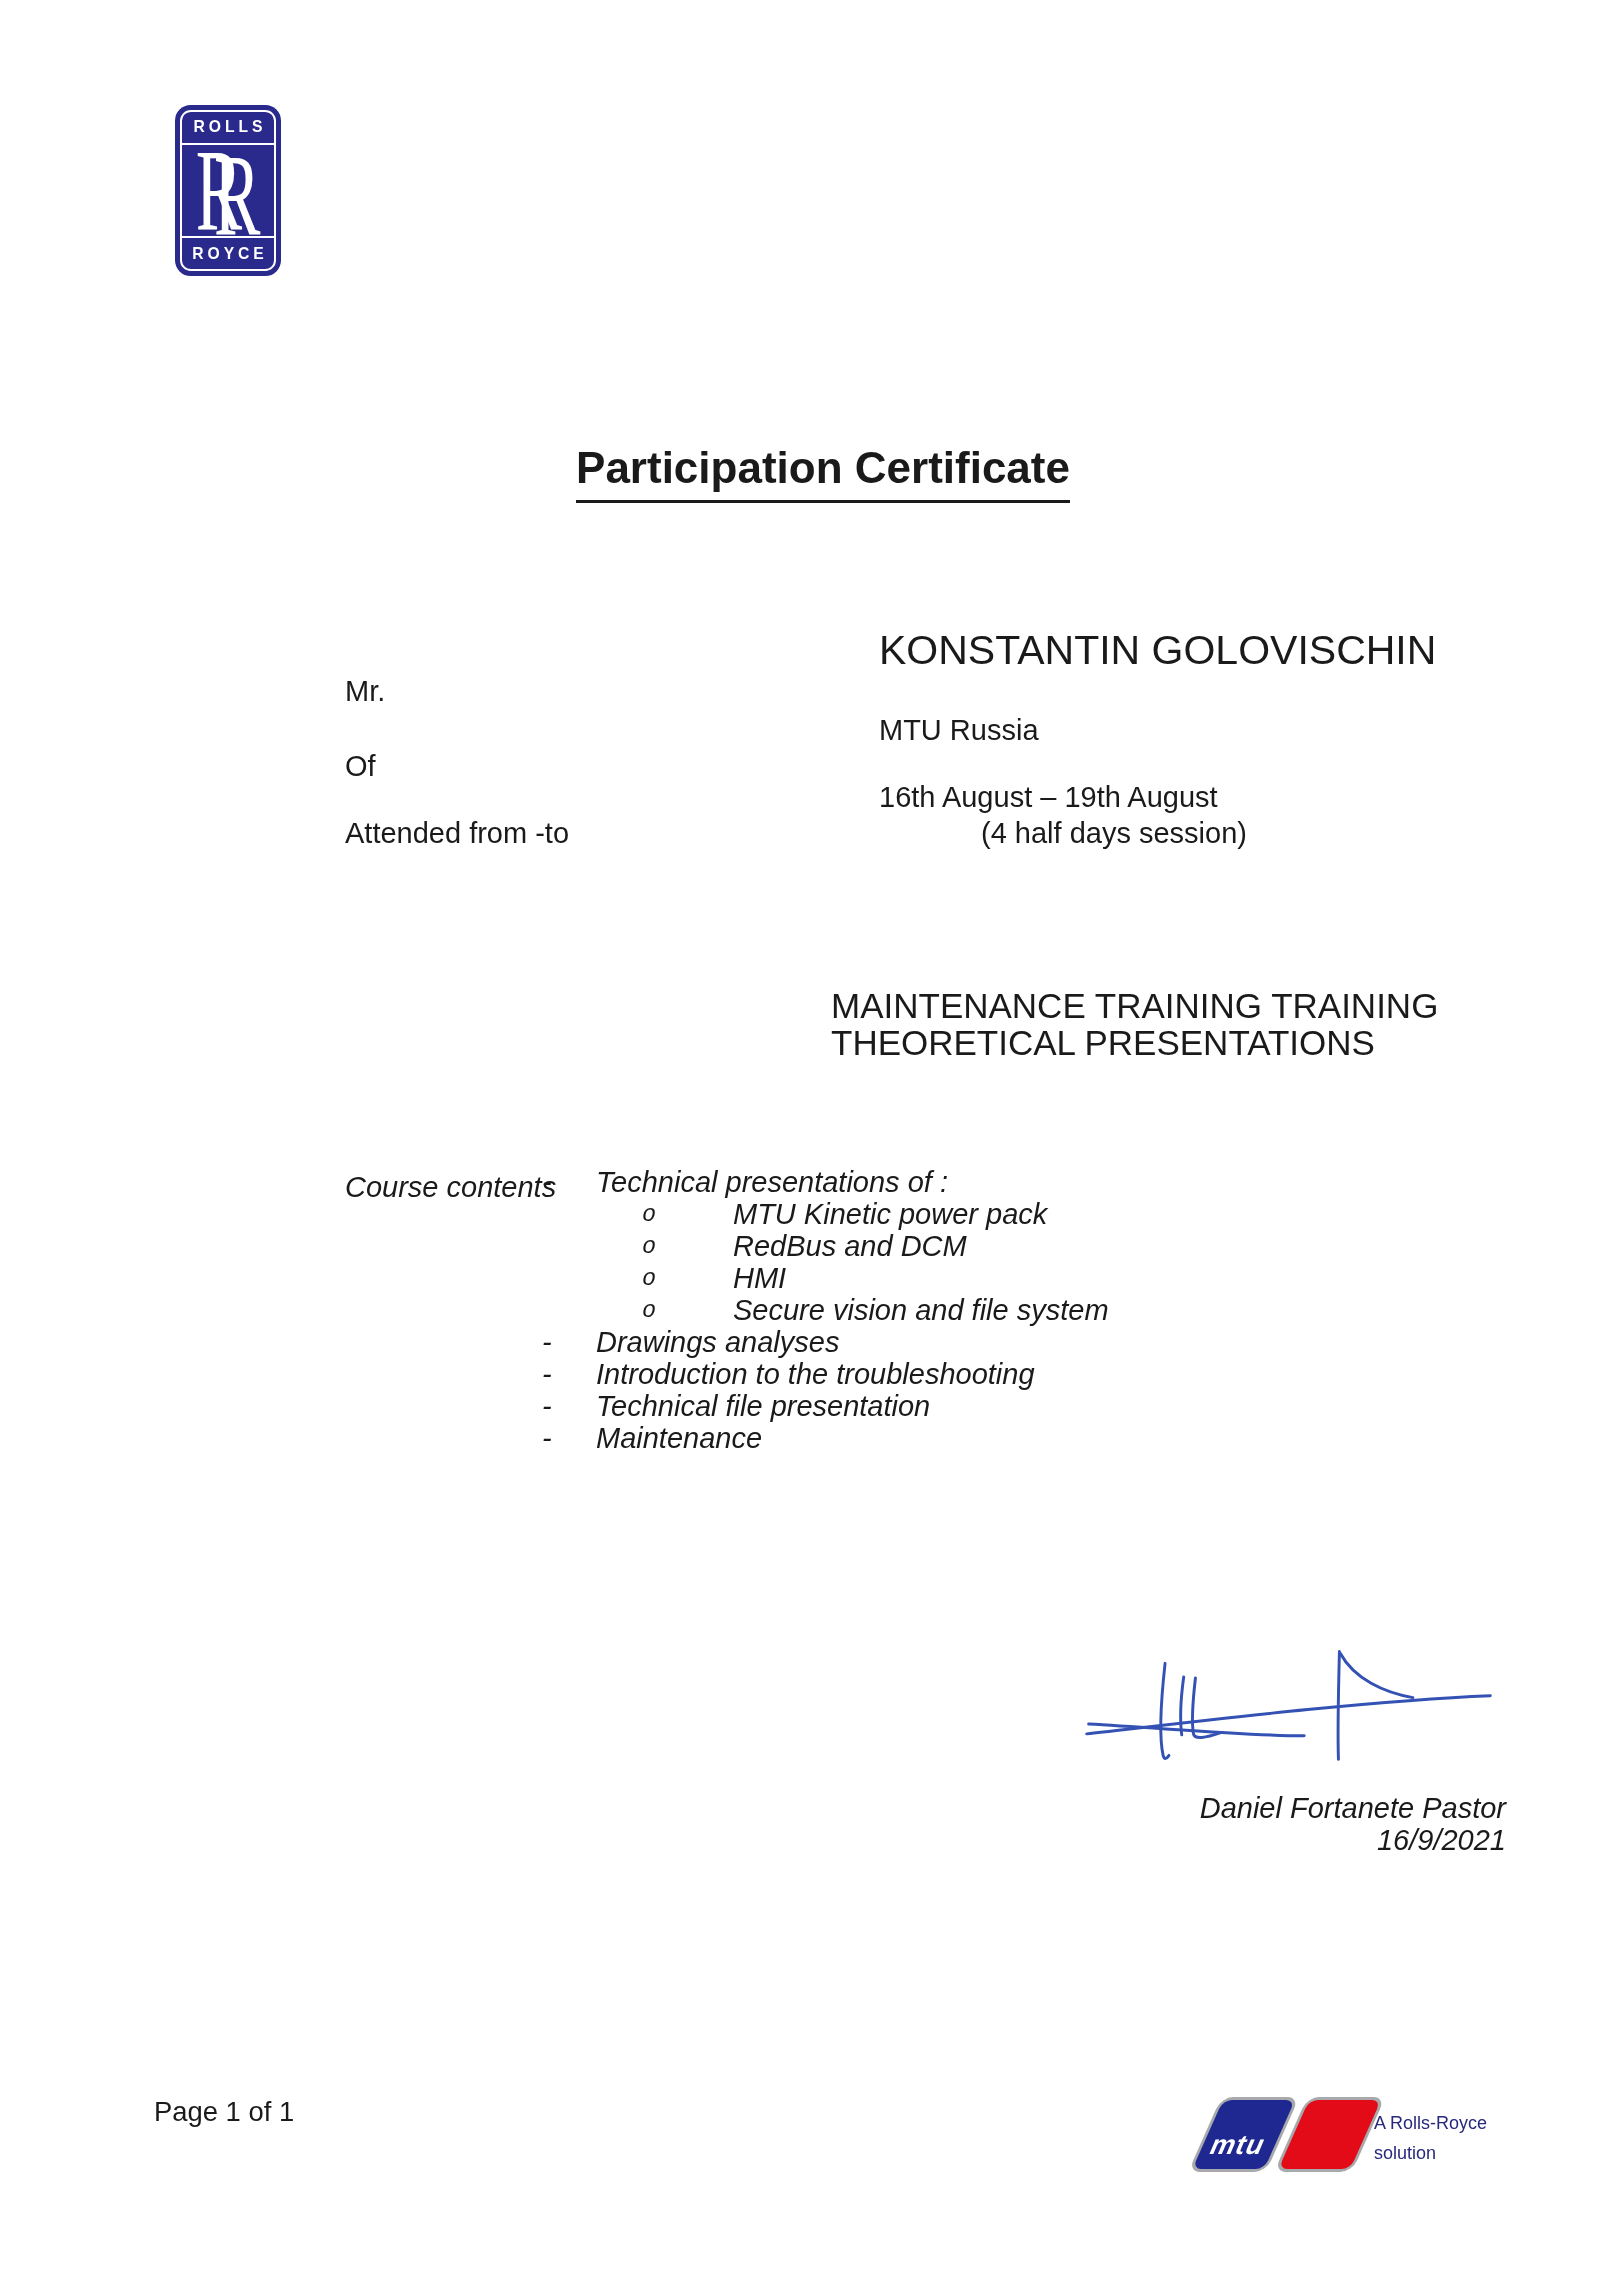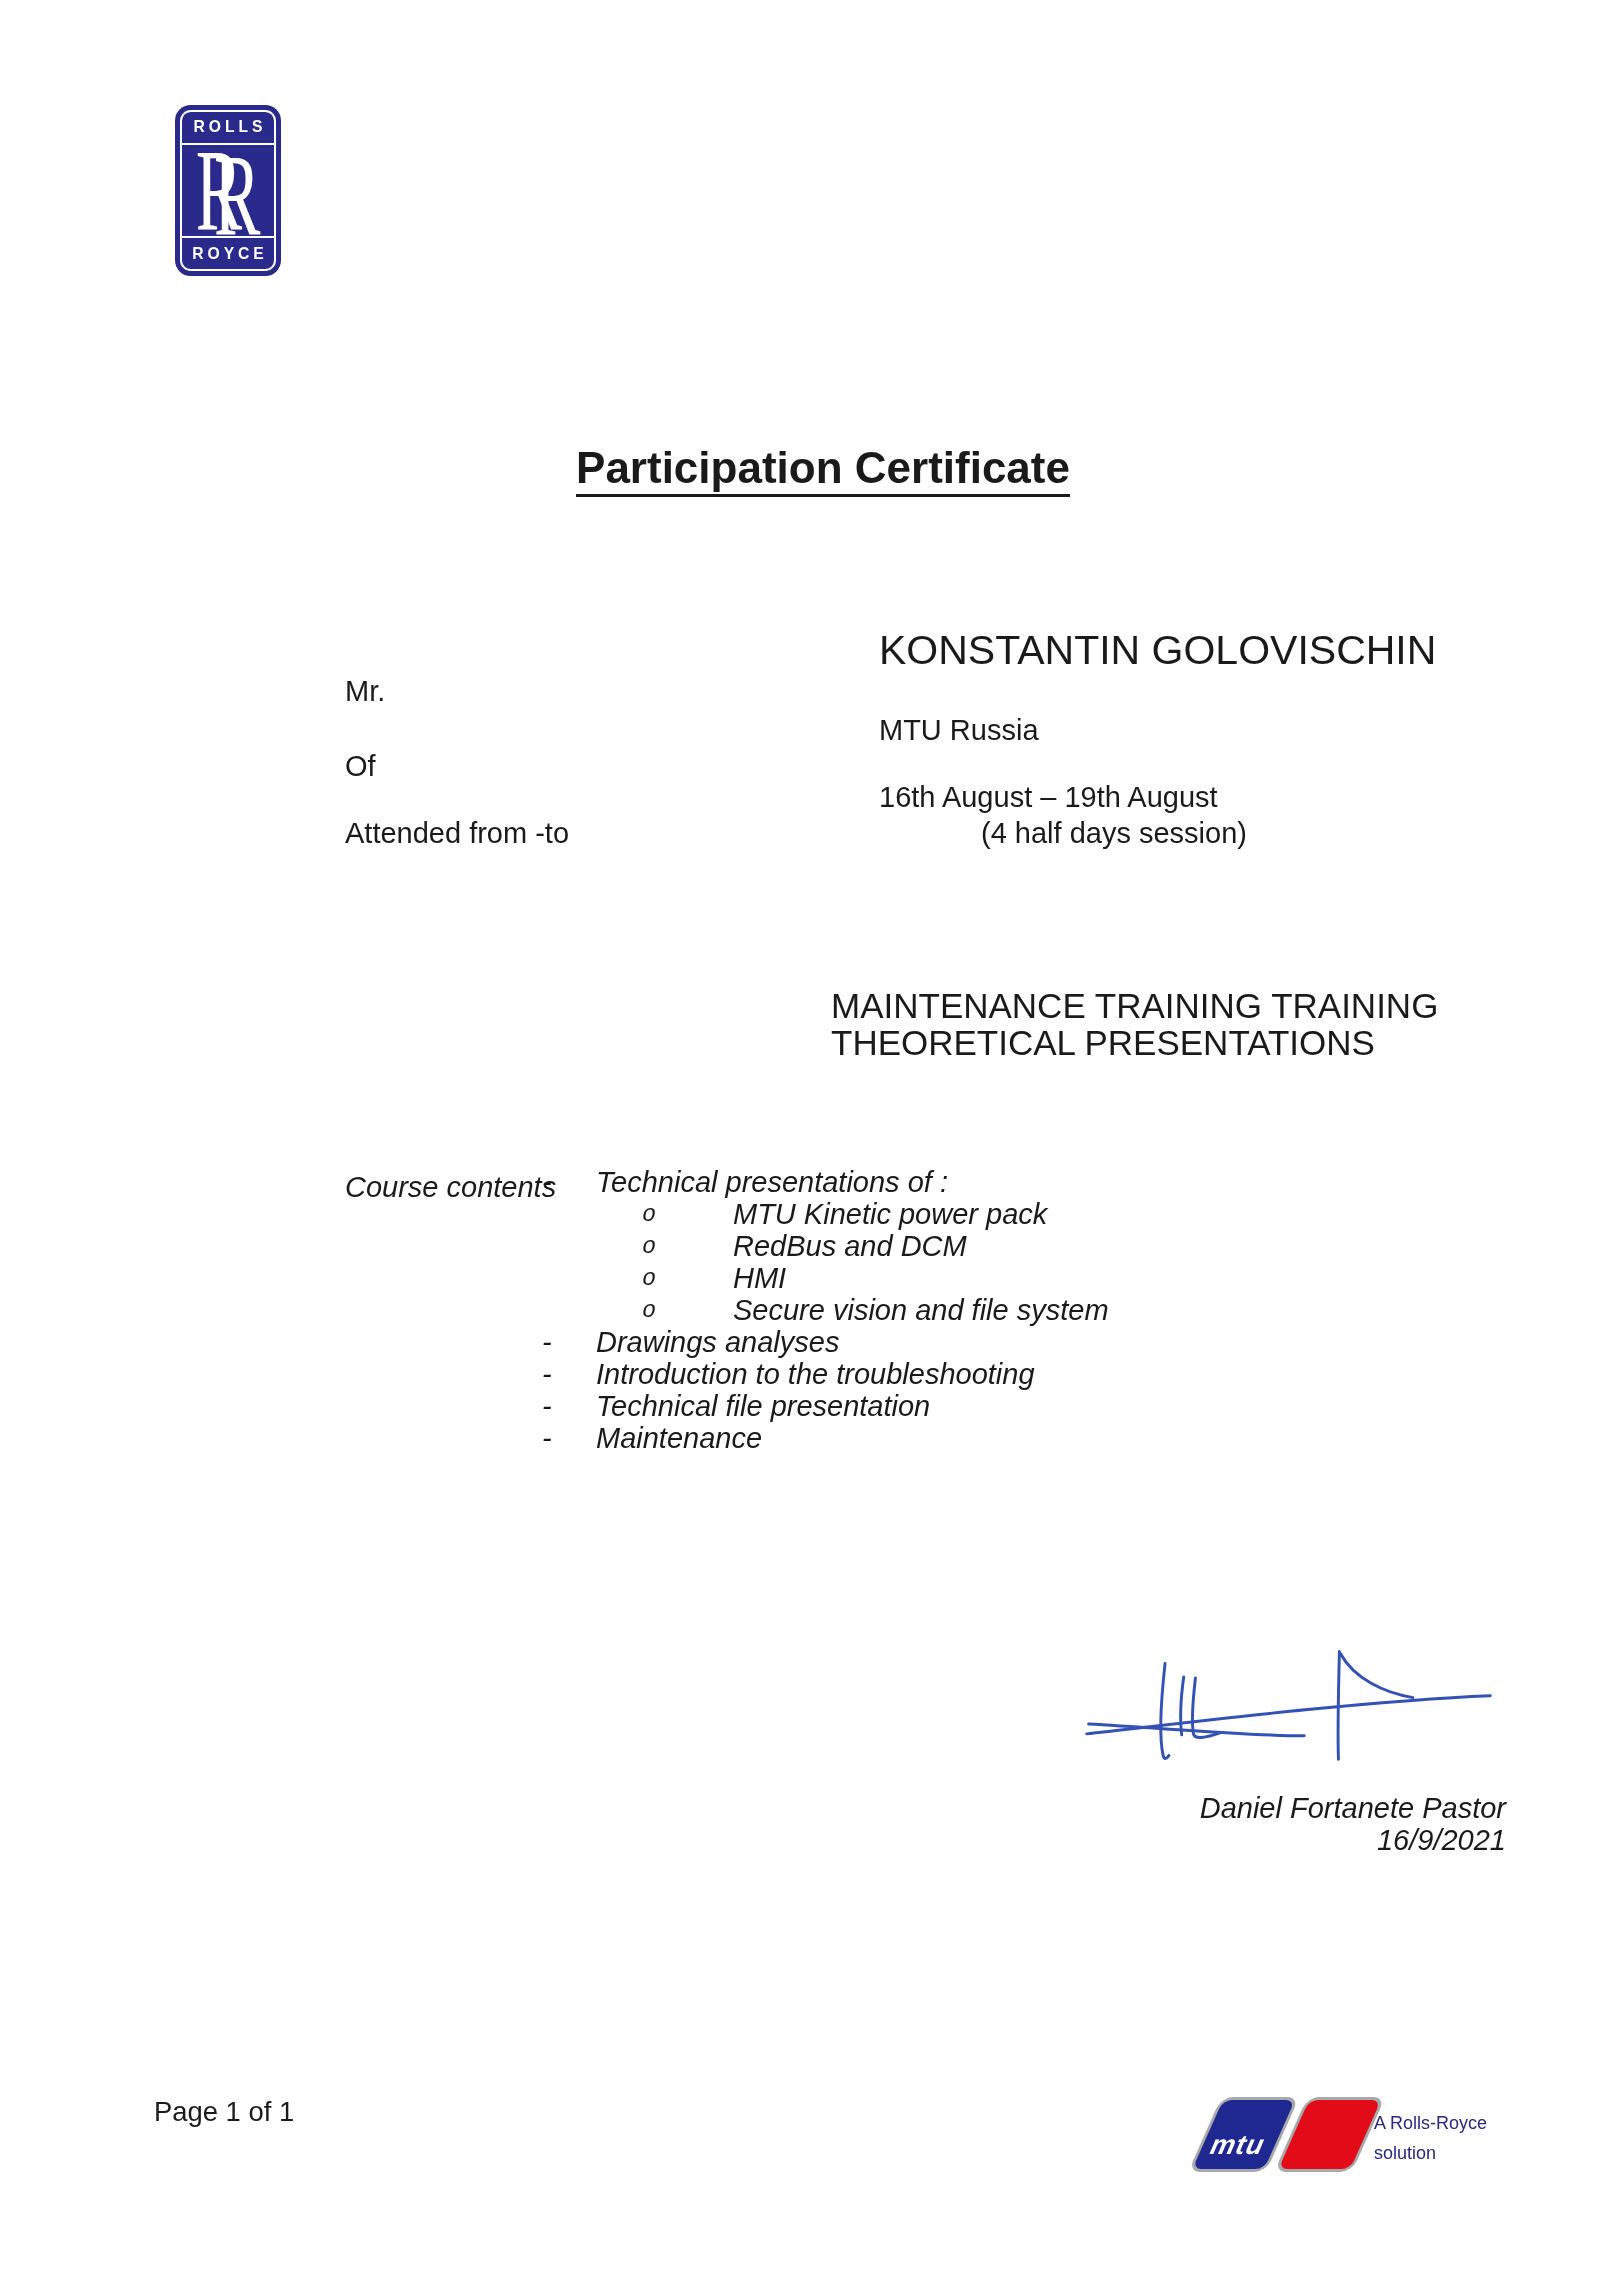--- a/index.html
+++ b/index.html
@@ -78,21 +78,21 @@
     position: absolute;
     left: 333px; top: 443px;
     width: 980px;
     text-align: center;
   }
   .doc-title {
     display: inline-block;
     font-size: 44px;
     font-weight: bold;
     border-bottom: 3.9px solid var(--ink);
-    padding-bottom: 1px;
+    padding-bottom: 7px;
   }
 
   
   .label { position: absolute; left: 345px; font-size: 29px; margin-top: 36px; }
   .value { position: absolute; left: 831px; font-size: 29px; margin-left: 48px; }
   .value.big { font-size: 41px; }
 
   
   .program-line { position: absolute; left: 831px; font-size: 35px; }
 

